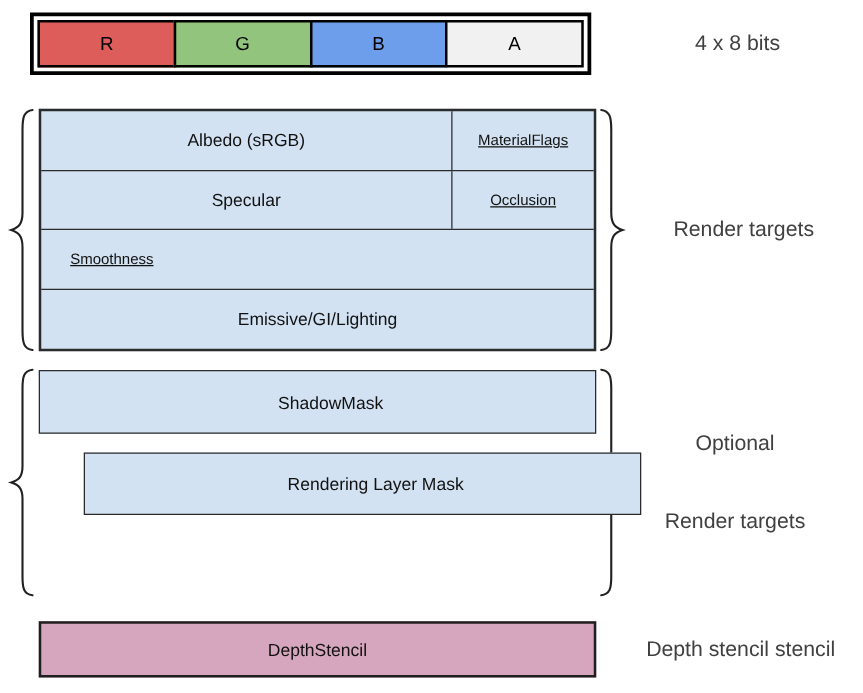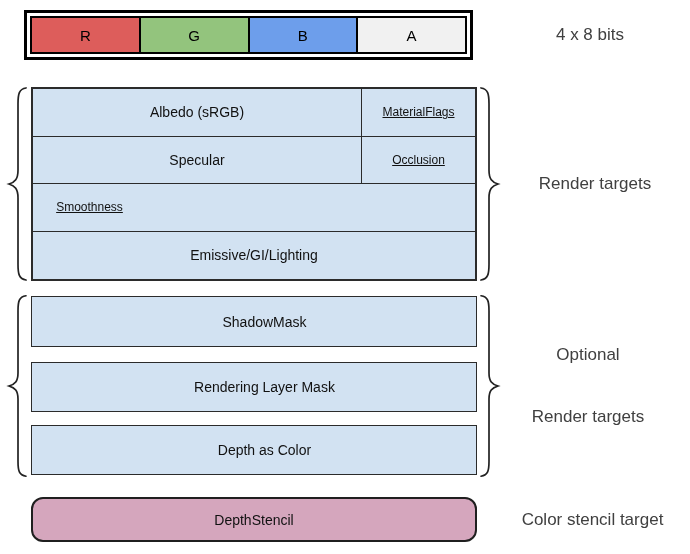--- a/index.html
+++ b/index.html
@@ -44,21 +44,21 @@
     text-decoration:underline;
   }
   .rt-row.full .rt-main{border-right:none;}
   
   .opt-box{
     position:absolute;left:31px;width:446px;box-sizing:border-box;
     background:#d2e2f2;border:1.5px solid #2b2b2b;
     display:flex;align-items:center;justify-content:center;font-size:14px;padding-left:21px;
   }
   .opt-1{top:296px;height:51px;}
-  .opt-2{top:362px;height:50px;}
+  .opt-2{top:362px;height:50px;margin-left:36px;}
   .opt-3{top:425px;height:50px;}
   
   .ds-box{
     position:absolute;left:31px;top:497px;width:446px;height:45px;
     box-sizing:border-box;border:2px solid #1f1f1f;
     display:flex;align-items:center;justify-content:center;font-size:14px;
   }
   
   .brace{position:absolute;}
   .brace svg{display:block;width:100%;height:100%;}
@@ -121,22 +121,21 @@
     </svg>
   </div>
   <div class="brace right br2">
     <svg viewBox="0 0 24 200" preserveAspectRatio="none">
       <path d="M 21 3 C 14 4, 13 9, 13 19 L 13 86 C 13 95, 10 98, 4 100 C 10 102, 13 105, 13 114 L 13 181 C 13 191, 14 196, 21 197" fill="none" stroke="#222" stroke-width="1.7" stroke-linecap="round"></path>
     </svg>
   </div>
 
   <div class="opt-box opt-1">ShadowMask</div>
   <div class="opt-box opt-2">Rendering Layer Mask</div>
-  <div class="opt-box opt-3">Depth as Color</div>
   <div class="side-label opt-label">
     <span>Optional</span>
     <span>Render targets</span>
   </div>
 
-  <div class="ds-box" style="background-color: rgb(213, 166, 189); border-radius: 12px;">DepthStencil</div>
-  <div class="side-label ds-label">Color stencil target</div>
+  <div class="ds-box" style="background-color: rgb(213, 166, 189);">DepthStencil</div>
+  <div class="side-label ds-label">Depth stencil stencil</div>
 
 </div>
 
 </body></html>

